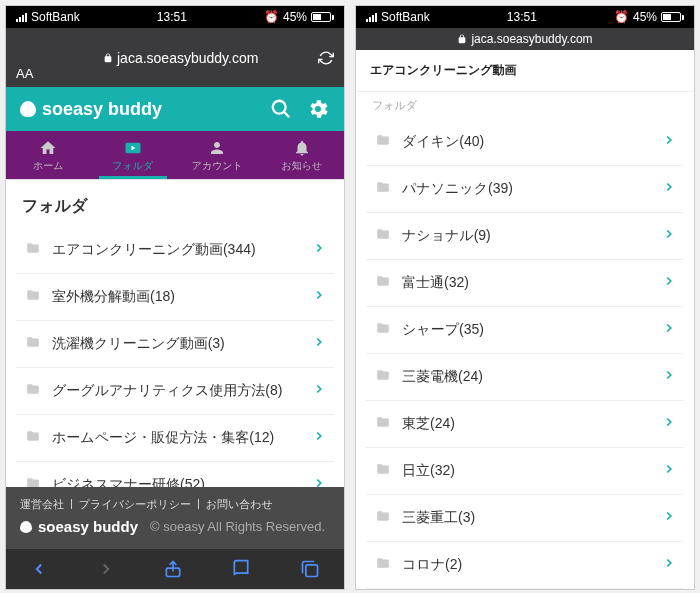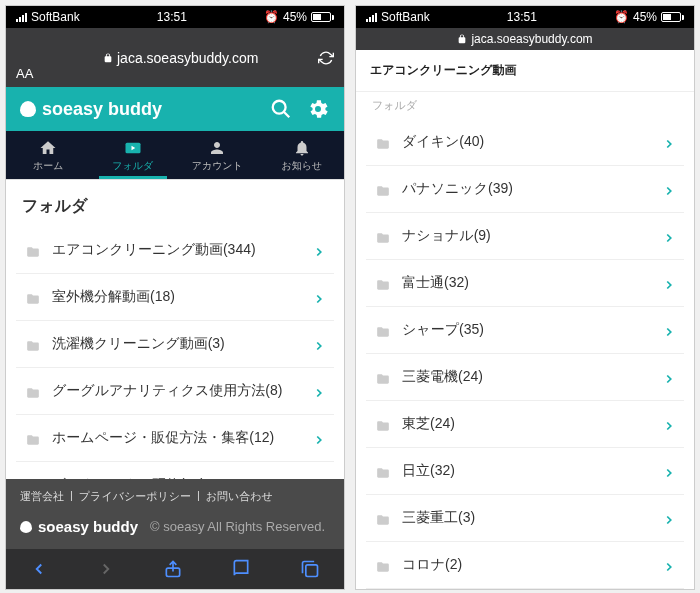--- a/index.html
+++ b/index.html
@@ -14,34 +14,34 @@
     .signal-bar { width: 2px; background: #fff; }
     .sb1 { height: 3px; } .sb2 { height: 5px; } .sb3 { height: 7px; } .sb4 { height: 9px; }
     .url-bar { background: #3b3b3d; color: #fff; display: flex; align-items: center; padding: 6px 10px; font-size: 14px; }
     .url-bar .aa { font-size: 13px; margin-right: 10px; margin-top: 32px; }
     .url-center { flex: 1; text-align: center; display: flex; align-items: center; justify-content: center; gap: 4px; }
     .url-reload { margin-left: auto; }
     .app-header { background: #18b2ae; color: #fff; display: flex; align-items: center; padding: 10px 14px; }
     .logo { display: flex; align-items: center; gap: 6px; font-weight: 700; font-size: 18px; flex: 1; }
     .logo-bulb { width: 16px; height: 16px; background: #fff; border-radius: 50% 50% 50% 50% / 60% 60% 40% 40%; }
     .header-icons { display: flex; gap: 14px; align-items: center; }
-    .tabs { display: flex; background: #0f172a; border-bottom: 1px solid #e0e0e0; }
+    .tabs { display: flex; background: #701a75; border-bottom: 1px solid #e0e0e0; }
     .tab { flex: 1; display: flex; flex-direction: column; align-items: center; padding: 8px 0 6px; font-size: 10px; color: #bbb; gap: 2px; position: relative; }
     .tab.active { color: #18b2ae; }
     .tab.active::after { content: ''; position: absolute; bottom: 0; left: 10%; right: 10%; height: 3px; background: #18b2ae; }
     .tab-icon { width: 20px; height: 18px; }
     .section-title { font-size: 16px; font-weight: 700; padding: 16px 16px 10px; color: #333; }
     .sub-label { font-size: 11px; color: #aaa; padding: 6px 16px; }
     .folder-list { padding: 0 10px; flex: 1; overflow: hidden; }
-    .folder-item { display: flex; align-items: flex-end; padding: 14px 8px; border-bottom: 1px solid #eee; gap: 10px; }
+    .folder-item { display: flex; align-items: flex-start; padding: 14px 8px; border-bottom: 1px solid #eee; gap: 10px; }
     .folder-icon { width: 18px; height: 14px; color: #ccc; flex-shrink: 0; }
     .folder-name { flex: 1; font-size: 14px; color: #333; font-weight: 500; }
     .chevron { color: #18b2ae; flex-shrink: 0; }
     .footer { background: #4a4a4a; color: #ddd; font-size: 11px; padding: 10px 14px 14px; }
-    .footer-links { display: flex; gap: 6px; margin-bottom: 14px; }
+    .footer-links { display: flex; gap: 6px; margin-bottom: 6px; }
     .footer-logo { display: flex; align-items: center; gap: 6px; }
     .footer-logo-text { font-weight: 700; font-size: 15px; color: #fff; }
     .footer-copy { font-size: 13px; color: #aaa; margin-left: 6px; }
     .bottom-toolbar { background: #2f2f30; display: flex; justify-content: space-around; align-items: center; padding: 10px 0; }
     .toolbar-btn { color: #4e8fff; }
     .toolbar-btn.disabled { color: #666; }
     .page-title-bar { background: #fff; padding: 12px 14px; font-size: 12px; font-weight: 700; color: #222; border-bottom: 1px solid #eee; }
     .url-bar.compact { font-size: 12px; padding: 4px 10px; justify-content: center; }
     .lock-icon { width: 10px; height: 10px; }
     .battery { display: inline-flex; align-items: center; gap: 1px; }

